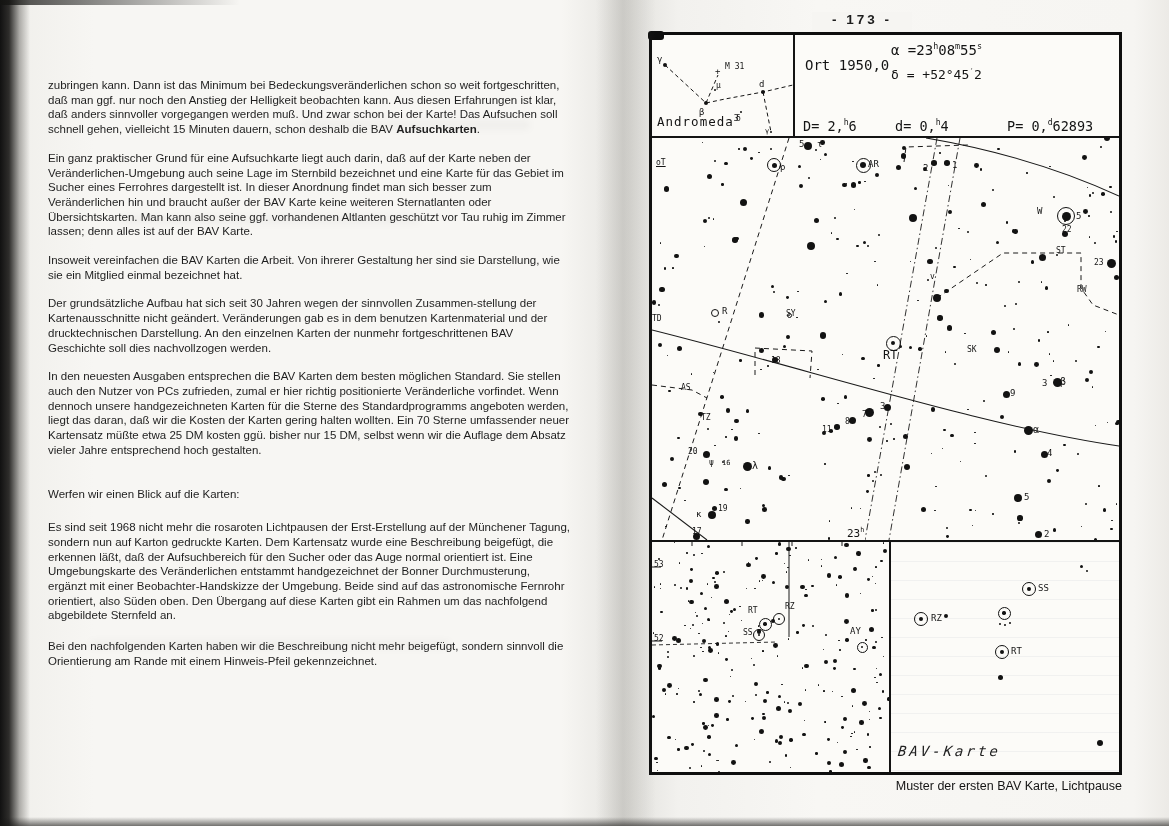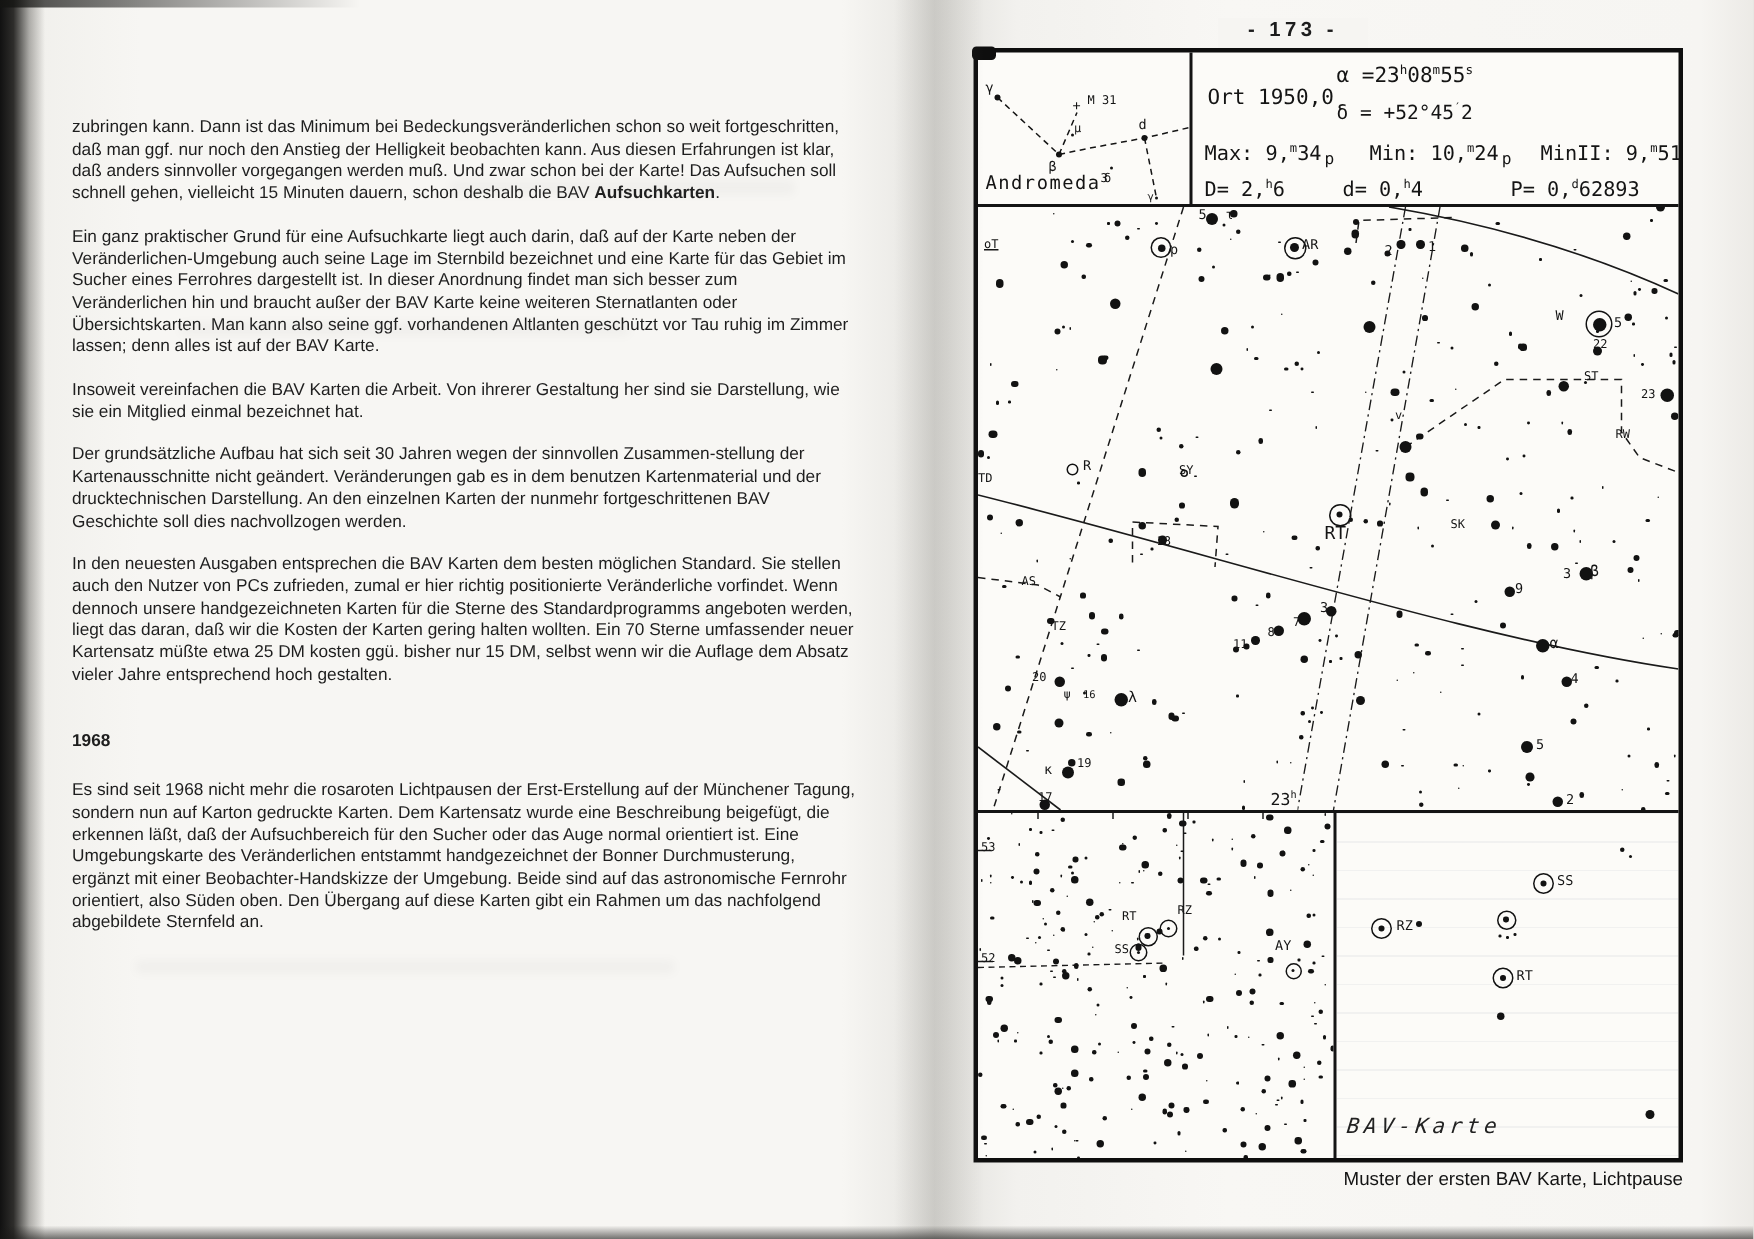--- a/index.html
+++ b/index.html
@@ -48,22 +48,23 @@
 <body>
 
 <div id="scan">
 
   <div id="left-text">
       <p><span>zubringen kann. Dann ist das Minimum bei Bedeckungsveränderlichen schon so weit fortgeschritten, daß man ggf. nur noch den Anstieg der Helligkeit beobachten kann. Aus diesen Erfahrungen ist klar, daß anders sinnvoller vorgegangen werden muß. Und zwar schon bei der Karte! Das Aufsuchen soll schnell gehen, vielleicht 15 Minuten dauern, schon deshalb die BAV </span><b>Aufsuchkarten</b><span>.</span></p>
       <p>Ein ganz praktischer Grund für eine Aufsuchkarte liegt auch darin, daß auf der Karte neben der Veränderlichen-Umgebung auch seine Lage im Sternbild bezeichnet und eine Karte für das Gebiet im Sucher eines Ferrohres dargestellt ist. In dieser Anordnung findet man sich besser zum Veränderlichen hin und braucht außer der BAV Karte keine weiteren Sternatlanten oder Übersichtskarten. Man kann also seine ggf. vorhandenen Altlanten geschützt vor Tau ruhig im Zimmer  lassen; denn alles ist auf der BAV Karte.</p>
       <p>Insoweit vereinfachen  die BAV Karten die Arbeit. Von ihrerer Gestaltung her sind sie Darstellung, wie sie ein Mitglied einmal bezeichnet hat.</p>
       <p>Der grundsätzliche Aufbau hat sich seit 30 Jahren wegen der sinnvollen Zusammen-stellung der Kartenausschnitte nicht geändert.  Veränderungen gab es in dem benutzen Kartenmaterial und der drucktechnischen Darstellung. An den einzelnen Karten der nunmehr fortgeschrittenen BAV Geschichte soll dies nachvollzogen werden.</p>
       <p>In den neuesten Ausgaben entsprechen die BAV Karten dem besten möglichen Standard. Sie stellen auch den Nutzer von PCs zufrieden, zumal er hier richtig positionierte Veränderliche vorfindet. Wenn dennoch unsere handgezeichneten Karten für die Sterne des Standardprogramms angeboten werden, liegt das daran, daß wir die Kosten der Karten gering halten wollten. Ein 70 Sterne umfassender neuer Kartensatz müßte etwa 25 DM kosten ggü. bisher nur 15 DM, selbst wenn wir die Auflage dem Absatz  vieler Jahre entsprechend hoch gestalten.</p>
-      <p class="head" style="margin-top: 30px;">1968</p>
+      <p style="margin-top: 30px;">Werfen wir einen Blick auf die Karten:</p>
       <p style="margin-top: 18px;">Es sind seit 1968 nicht mehr die rosaroten Lichtpausen der Erst-Erstellung auf der Münchener Tagung, sondern nun auf  Karton gedruckte Karten. Dem Kartensatz wurde eine Beschreibung beigefügt, die erkennen läßt, daß der Aufsuchbereich für den Sucher oder das Auge normal orientiert  ist. Eine Umgebungskarte des Veränderlichen entstammt handgezeichnet der Bonner Durchmusterung, ergänzt mit einer Beobachter-Handskizze der Umgebung. Beide sind auf das astronomische Fernrohr orientiert, also Süden oben. Den Übergang auf diese Karten gibt ein Rahmen um das nachfolgend abgebildete Sternfeld an.</p>
+      <p style="margin-top: 16px;">Bei den nachfolgenden Karten haben wir die Beschreibung nicht mehr beigefügt, sondern sinnvoll die Orientierung am Rande mit einem Hinweis-Pfeil gekennzeichnet.</p>
     </div>
 
   <div class="pageno" id="pn-right">- 173 -</div>
 
   <div id="chart">
     <div class="corner-blob"></div>
 
     <div id="minimap">
       <svg class="lines" width="141" height="101" viewBox="0 0 141 101">
         <path d="M13,30 L54,68 L73,64 L111,57 L141,50" fill="none" stroke="#141414" stroke-width="1" stroke-dasharray="4,3"></path>
@@ -84,25 +85,20 @@
         <div class="chart-label" style="left: 47px; top: 72px; font-size: 9px;">β</div>
         <div class="chart-label" style="left: 84px; top: 79px; font-size: 8px;">δ</div>
         <div class="chart-label" style="left: 107px; top: 44px; font-size: 9px;">d</div>
         <div class="chart-label" style="left: 113px; top: 92px; font-size: 7px;">γ</div>
       </div>
 
     <div id="mchead">
       <div class="htxt" style="left:10px;top:22px;font-size:14px">Ort 1950,0</div>
       <div class="htxt" style="left:96px;top:6px;font-size:14px" id="alpha-line"><span>α =</span><span>23</span><sup>h</sup><span>08</span><sup>m</sup><span>55</span><sup>s</sup></div>
       <div class="htxt" style="left:96px;top:32px;font-size:13px" id="delta-line"><span>δ = </span><span>+52°45</span><sup>′</sup><span>2</span></div>
-      <div id="photo-row" style="position:absolute;left:0;top:58px;width:100%;height:20px;">
-          <div class="htxt" style="left: 8px; top: 0px; font-size: 13.5px;">Max: 9,<sup>m</sup>34<span class="suf">p</span></div>
-          <div class="htxt" style="left: 118px; top: 0px; font-size: 13.5px;">Min: 10,<sup>m</sup>24<span class="suf">p</span></div>
-          <div class="htxt" style="left: 232px; top: 0px; font-size: 13.5px;">MinII: 9,<sup>m</sup>51</div>
-        </div>
       <div id="elem-row" style="position:absolute;left:0;top:82px;width:100%;height:20px;">
           <div class="htxt" style="left: 8px; top: 0px; font-size: 13.5px;">D= 2,<sup>h</sup>6</div>
           <div class="htxt" style="left: 100px; top: 0px; font-size: 13.5px;">d= 0,<sup>h</sup>4</div>
           <div class="htxt" style="left: 212px; top: 0px; font-size: 13.5px;">P= 0,<sup>d</sup>62893</div>
         </div>
     </div>
     <div class="hdr-div"></div>
 
     <div id="mainchart">
       <svg class="lines" width="467" height="402" viewBox="0 0 467 402">

